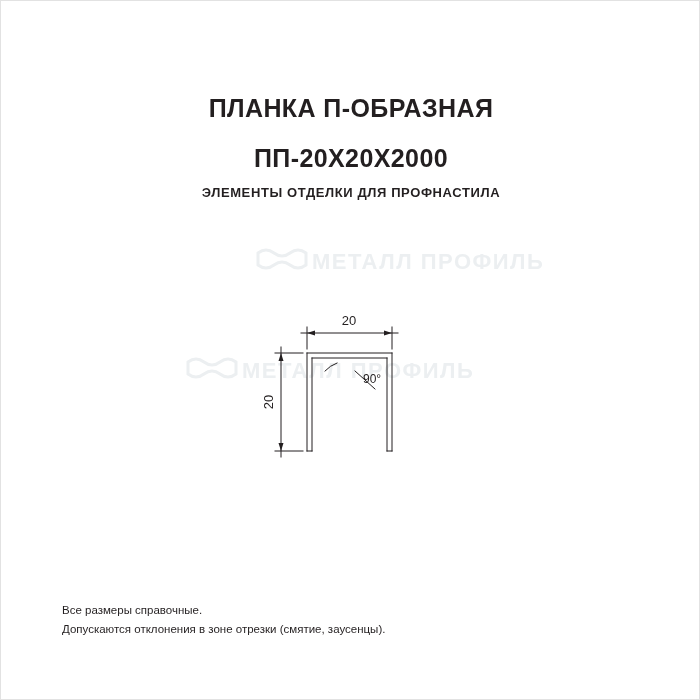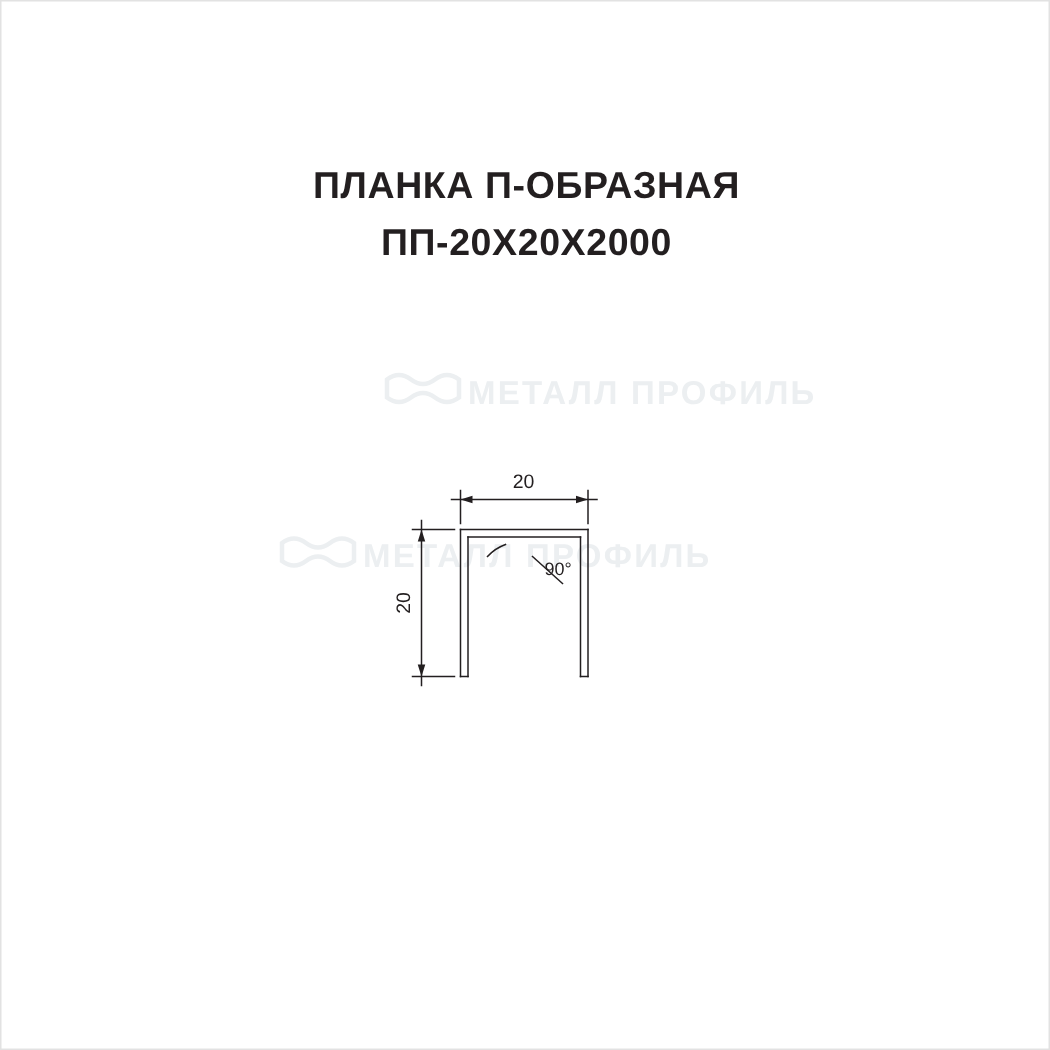--- a/index.html
+++ b/index.html
@@ -18,37 +18,37 @@
     position: relative;
     width: 700px;
     height: 700px;
     box-sizing: border-box;
     border: 1px solid #e2e2e2;
   }
 
   
   .header {
     position: absolute;
-    top: 108px;
+    top: 92px;
     left: 0;
     width: 700px;
     text-align: center;
   }
   .title-line-1 {
     font-size: 25px;
     font-weight: bold;
     letter-spacing: 0.4px;
     line-height: 30px;
   }
   .title-line-2 {
     font-size: 25px;
     font-weight: bold;
     letter-spacing: 0.4px;
     line-height: 30px;
-    margin-top: 8px;
+    margin-top: 20px;
   }
   .subtitle {
     font-size: 13px;
     font-weight: bold;
     letter-spacing: 0.6px;
     margin-top: 12px;
     color: #231f20;
   }
 
   
@@ -92,20 +92,21 @@
   }
 </style>
 </head>
 <body>
 
 <div class="page">
 
   <div class="header">
     <div class="title-line-1">ПЛАНКА П-ОБРАЗНАЯ</div>
     <div class="title-line-2">ПП-20Х20Х2000</div>
+    <div class="subtitle">ЭЛЕМЕНТЫ ОТДЕЛКИ ДЛЯ ПРОФНАСТИЛА</div>
   </div>
 
   <div class="watermark wm-1">
     <span class="wm-logo">
       <svg width="54" height="30" viewBox="0 0 54 30">
         <path d="M2 21 L2 9 Q10 3 18 9 Q26 15 34 9 Q42 3 50 9 L50 21 Q42 27 34 21 Q26 15 18 21 Q10 27 2 21 Z" fill="none" stroke="#eceff1" stroke-width="3"></path>
       </svg>
     </span>
     <span>МЕТАЛЛ ПРОФИЛЬ</span>
   </div>
@@ -161,14 +162,18 @@
       </g>
 
       <text x="98" y="14" text-anchor="middle" font-family="Liberation Sans, sans-serif" font-size="13" fill="#231f20">20</text>
 
       <text x="22" y="91" text-anchor="middle" font-family="Liberation Sans, sans-serif" font-size="13" fill="#231f20" transform="rotate(-90 22 91)">20</text>
 
       <text x="112" y="72" text-anchor="start" font-family="Liberation Sans, sans-serif" font-size="12" fill="#231f20">90°</text>
     </svg>
   </div>
 
+  <div class="notes">
+    <div>Все размеры справочные.</div>
+    <div>Допускаются отклонения в зоне отрезки (смятие, заусенцы).</div>
+  </div>
 
 </div>
 
 </body></html>

